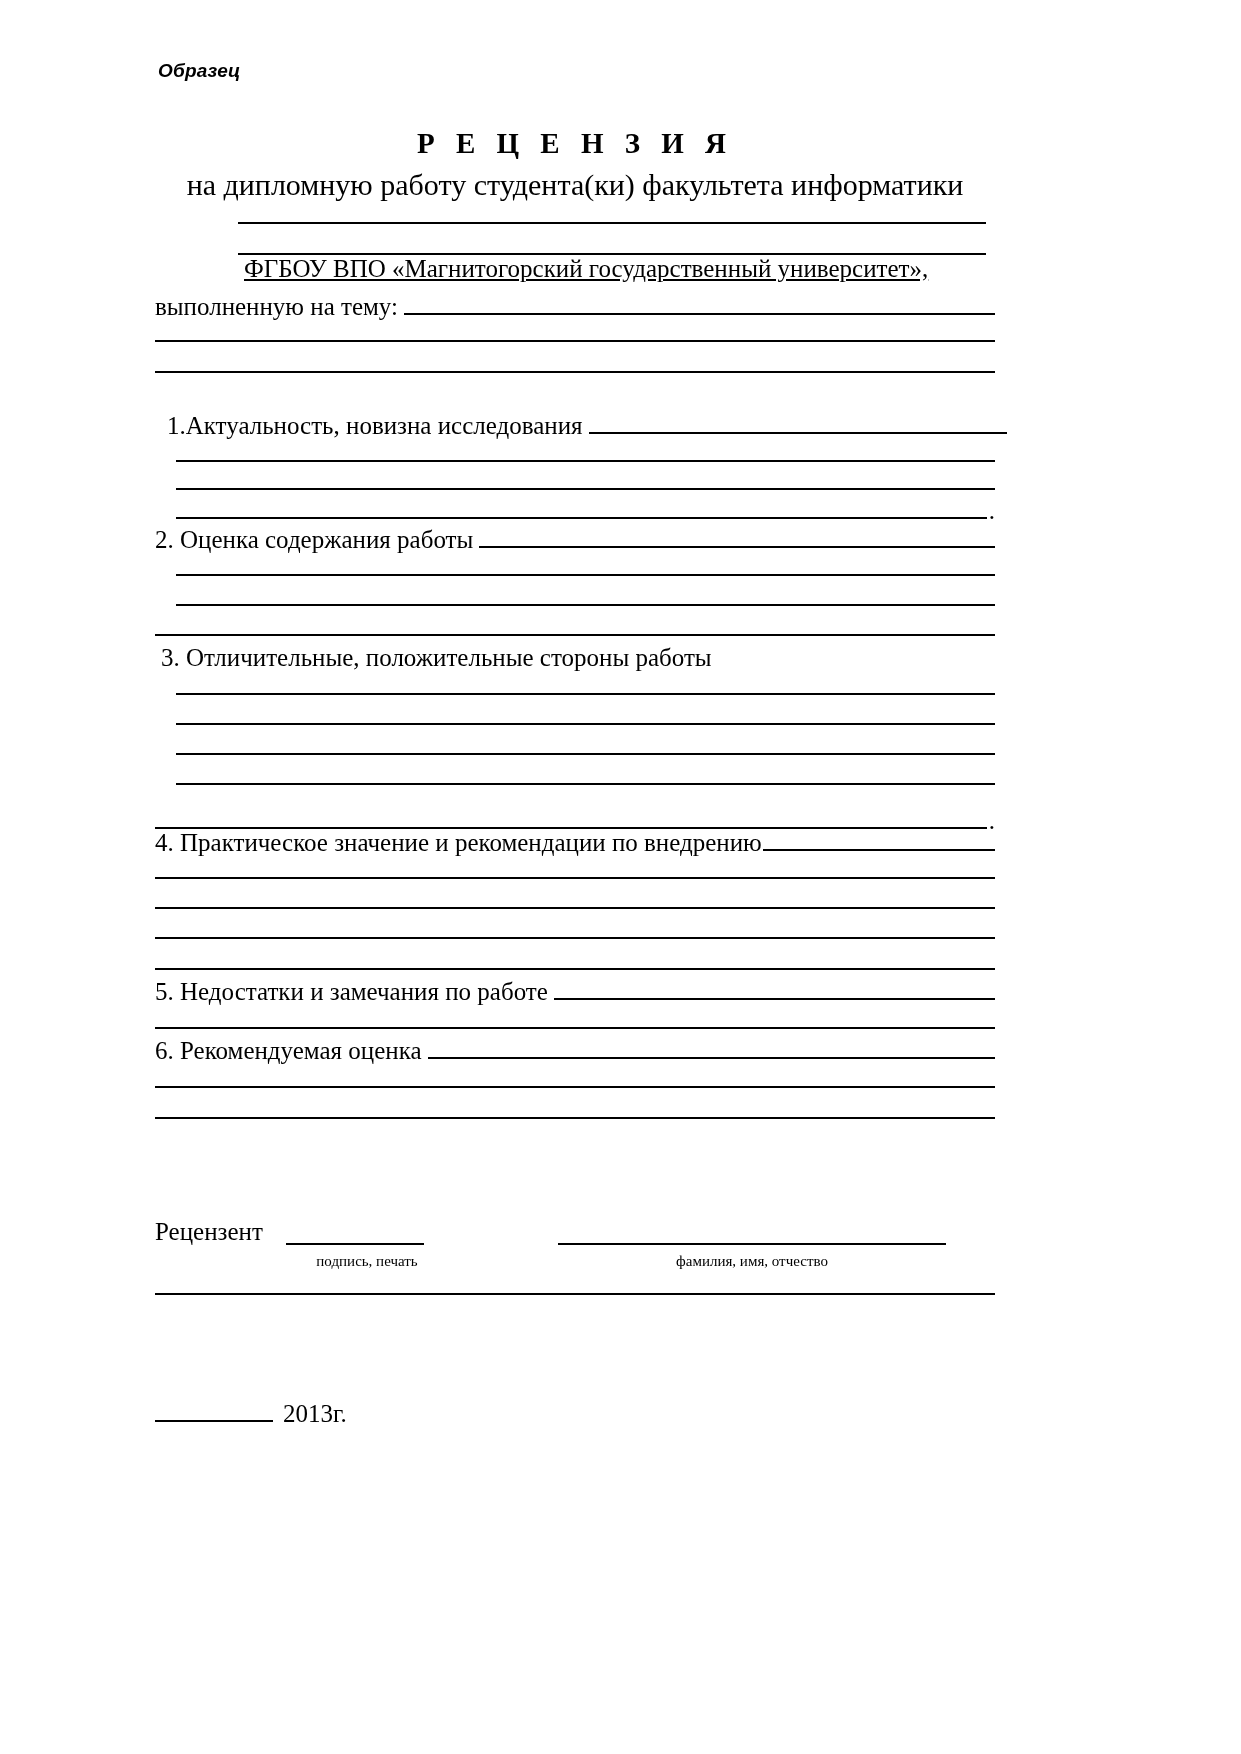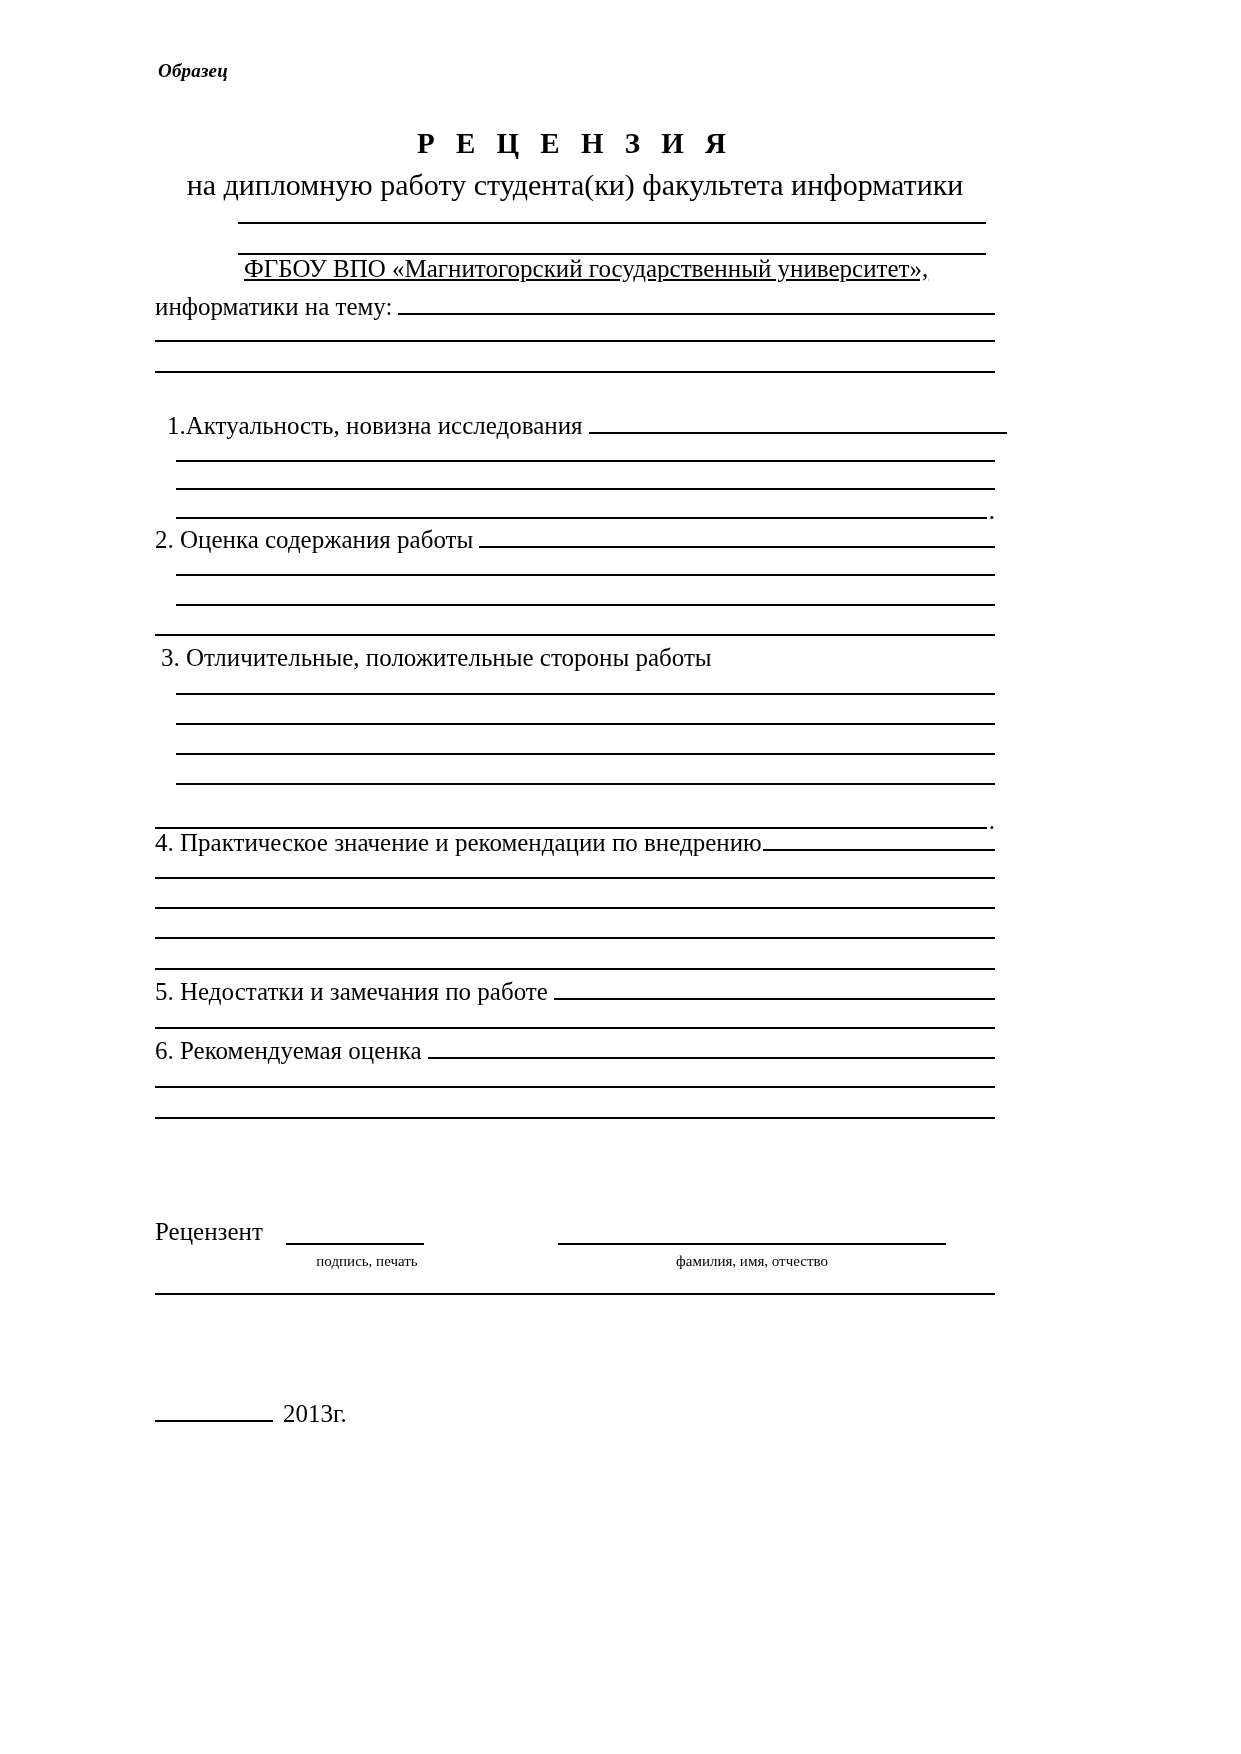--- a/index.html
+++ b/index.html
@@ -21,21 +21,21 @@
     height: 1754px;
     box-sizing: border-box;
     padding: 0;
   }
 
   
   .sample-mark {
     position: absolute;
     left: 158px;
     top: 60px;
-    font-family: Liberation Serif, serif;
+    font-family: Liberation Sans, sans-serif;
     font-style: italic;
     font-weight: bold;
     font-size: 19px;
     letter-spacing: 0.2px;
   }
 
   
   .doc-head {
     position: absolute;
     left: 155px;
@@ -134,21 +134,21 @@
     <div class="doc-title">Р Е Ц Е Н З И Я</div>
     <div class="doc-subtitle">на дипломную работу студента(ки) факультета информатики</div>
   </div>
 
   <div class="rule" style="left:238px; top:222px; width:748px;"></div>
   <div class="rule" style="left:238px; top:253px; width:748px;"></div>
 
   <div class="tline" style="left:244px; top:255px;">ФГБОУ ВПО «Магнитогорский государственный университет»,</div>
 
   <div class="row" style="left:155px; top:292px; width:840px;">
-    <span class="lbl">информатики на тему:</span>
+    <span class="lbl">выполненную на тему:</span>
     <span class="fill"></span>
   </div>
   <div class="rule" style="left:155px; top:340px; width:840px;"></div>
   <div class="rule" style="left:155px; top:371px; width:840px;"></div>
 
   <div class="row" style="left:167px; top:411px; width:840px;">
     <span class="lbl">1.Актуальность, новизна исследования</span>
     <span class="fill"></span>
   </div>
   <div class="rule" style="left:176px; top:460px; width:819px;"></div>

